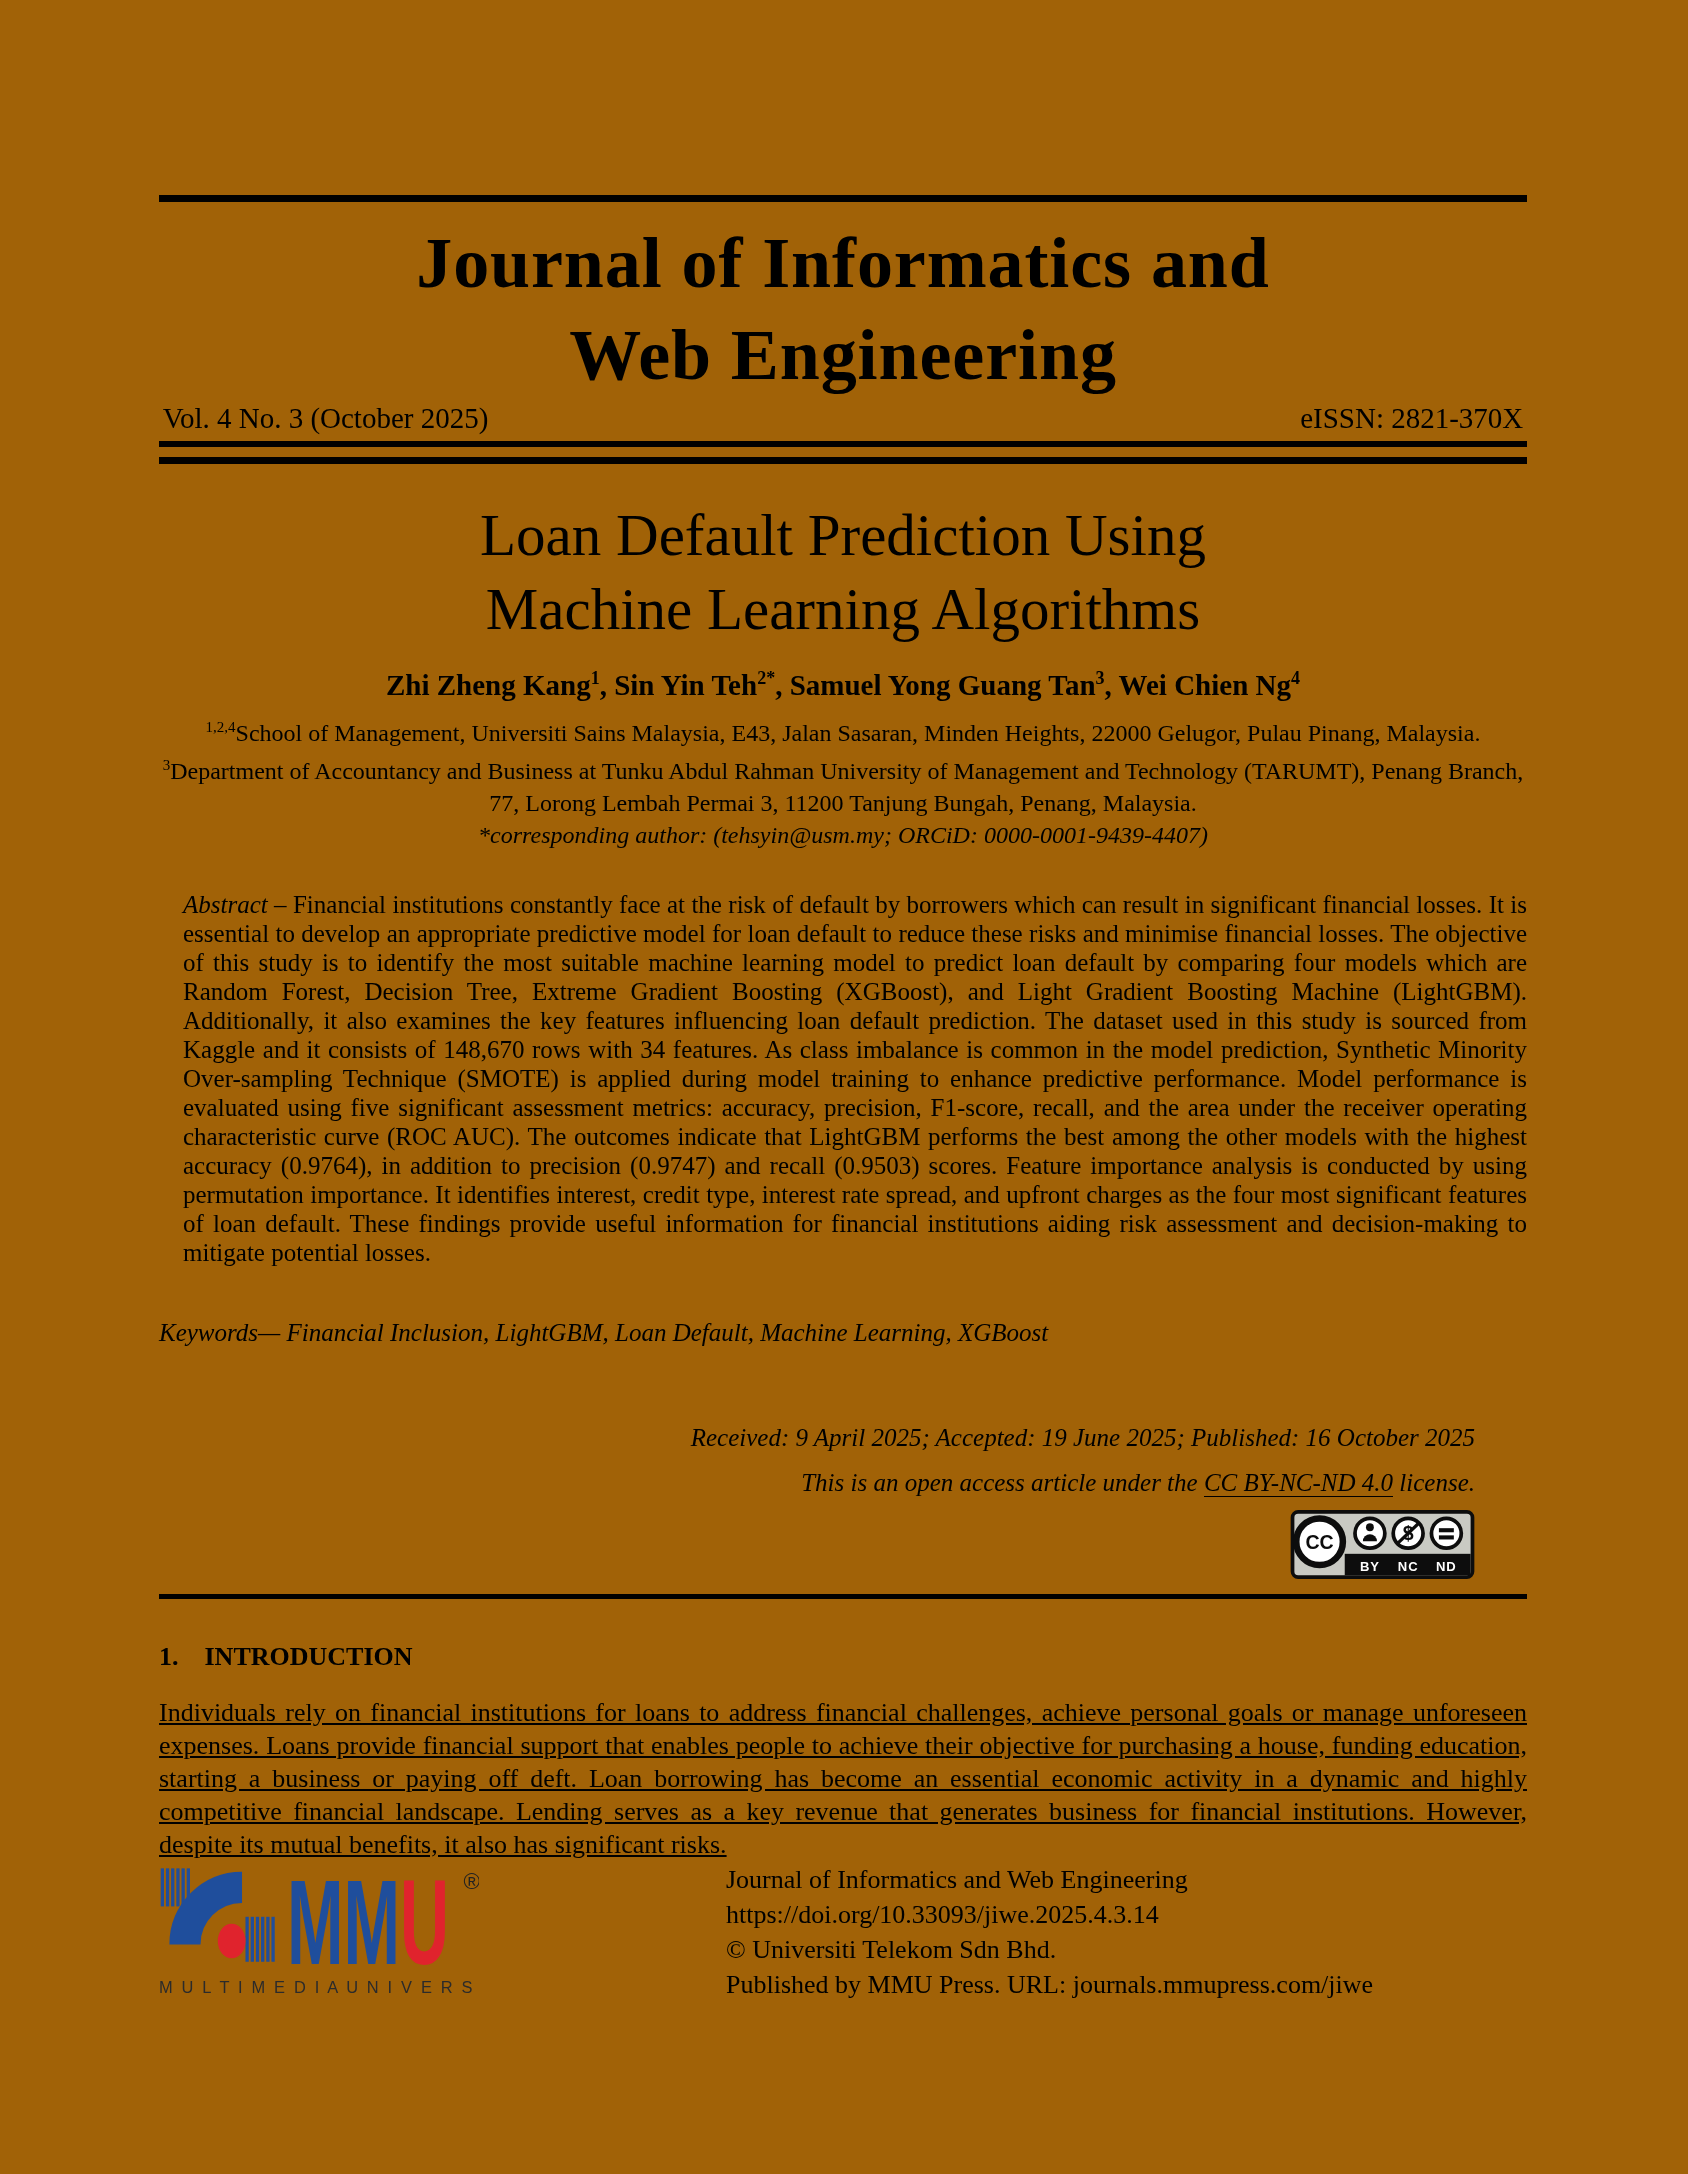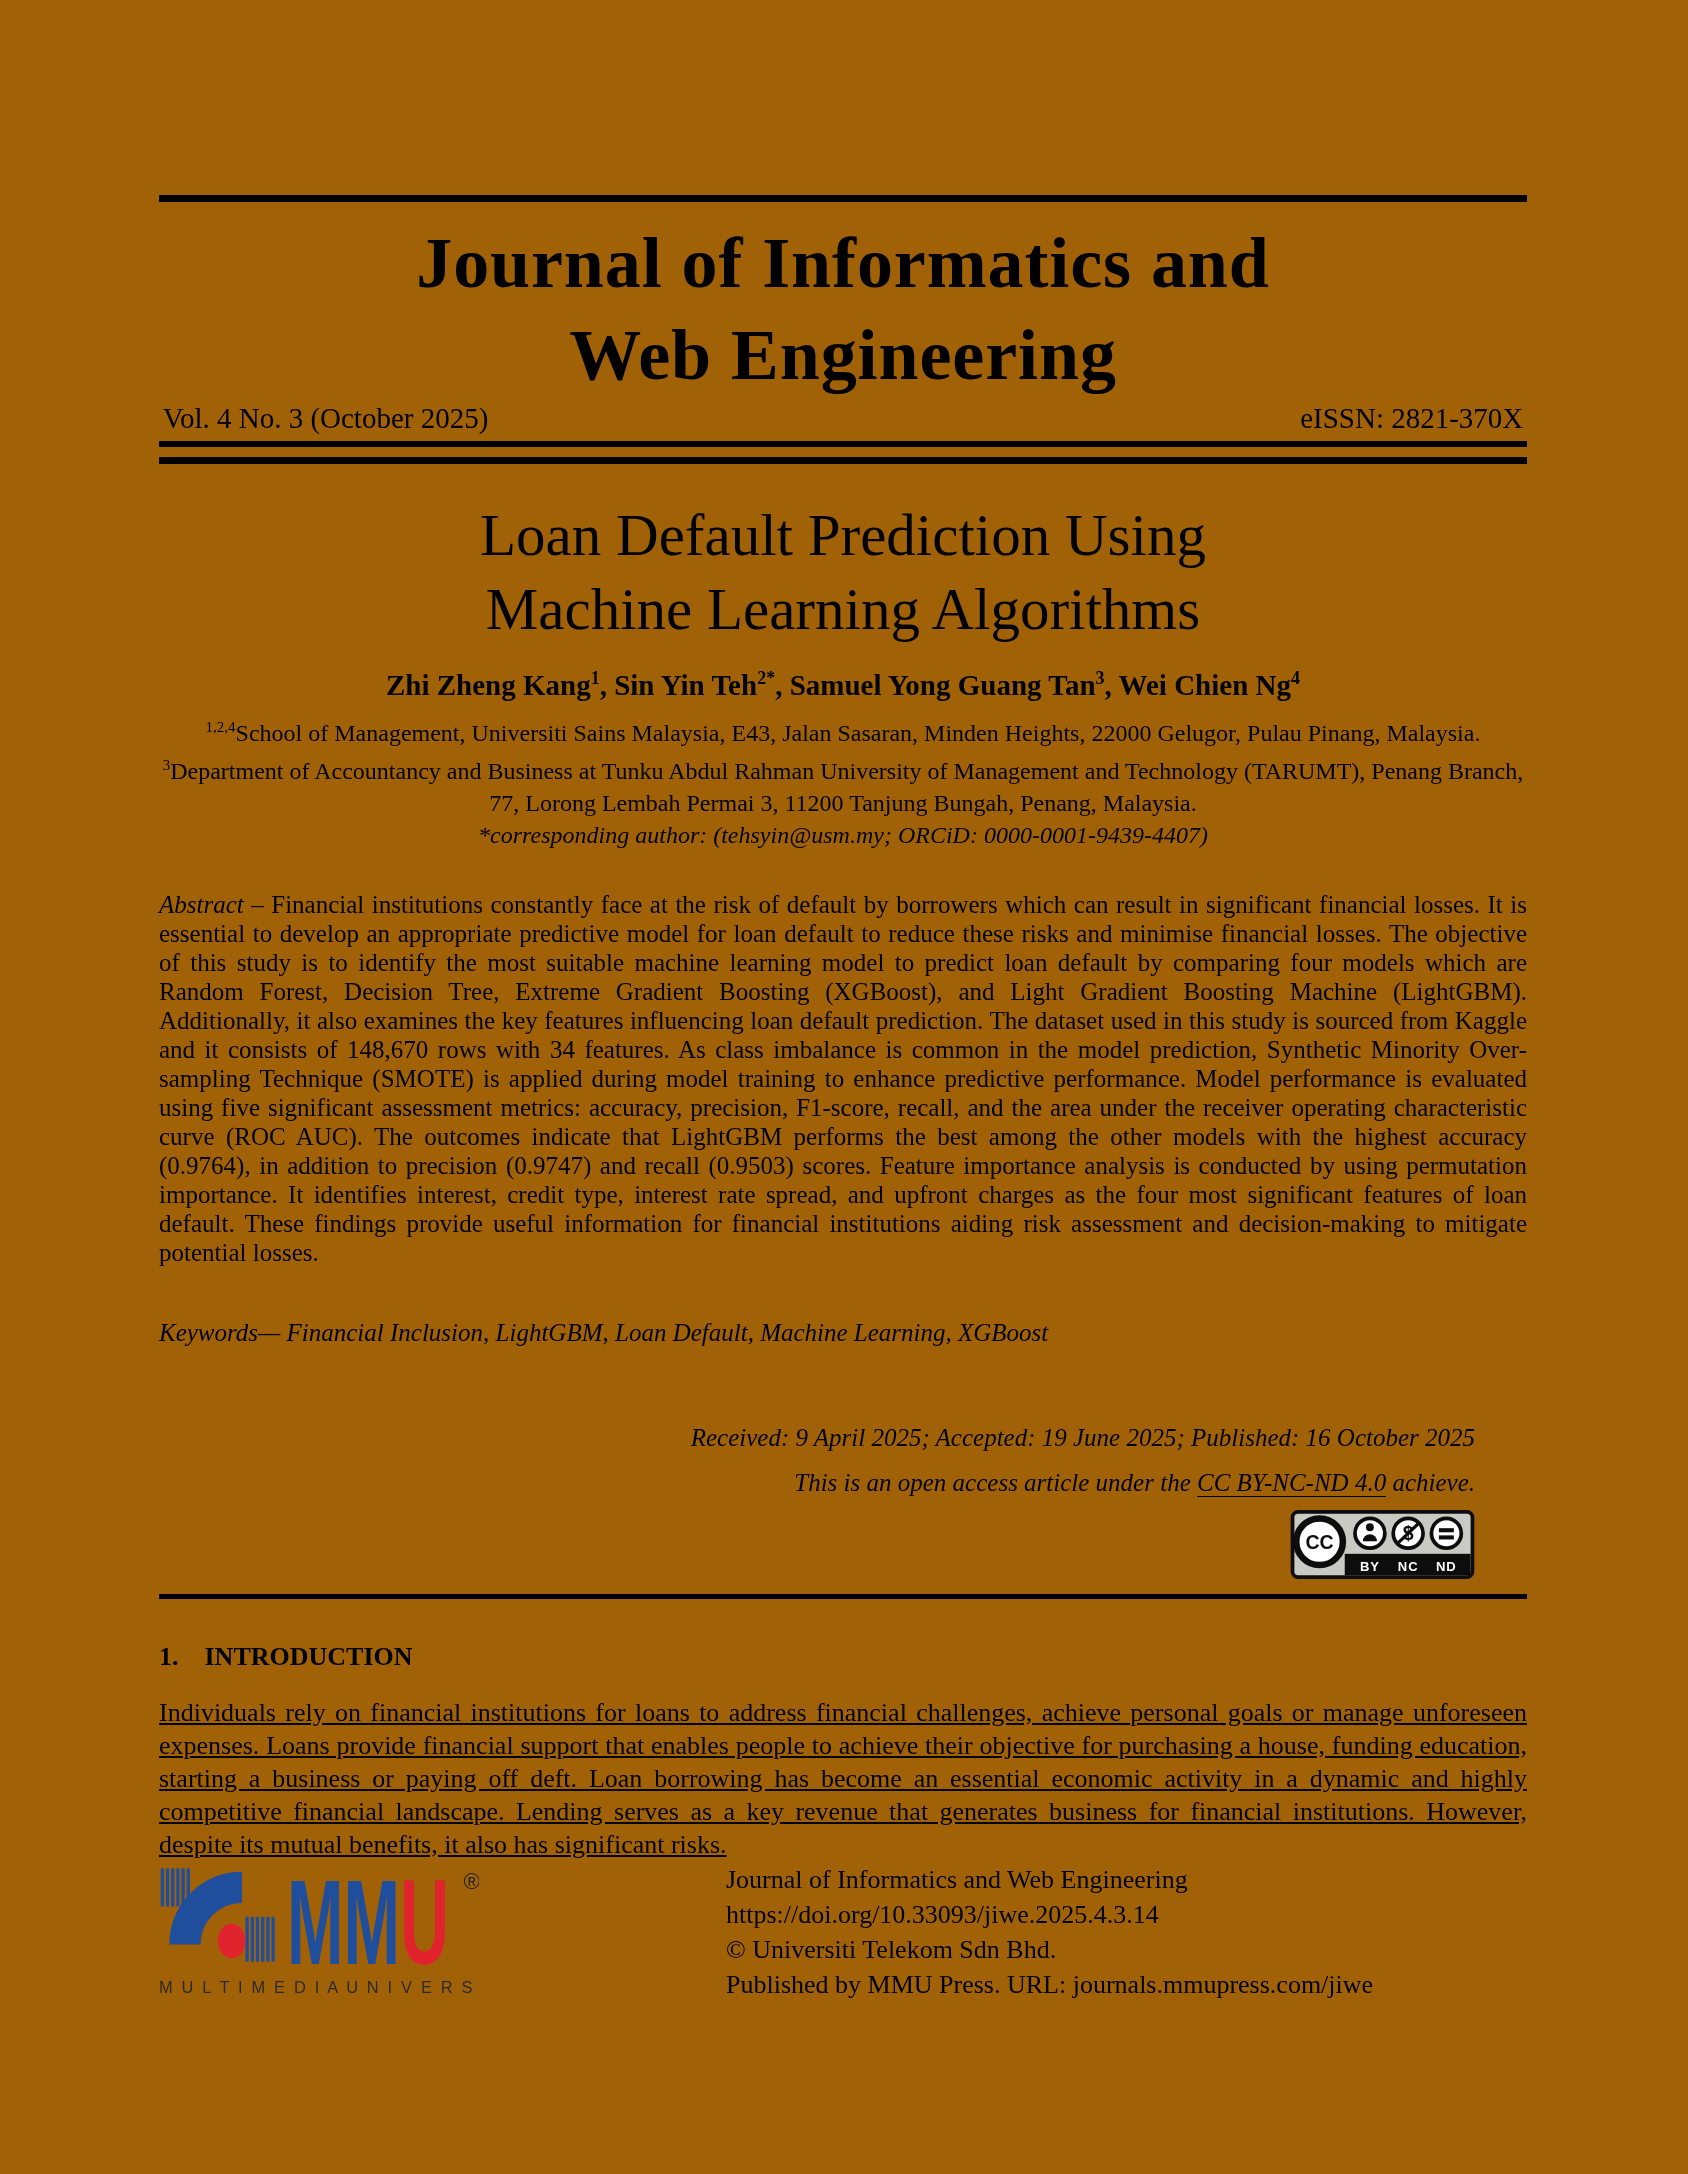--- a/index.html
+++ b/index.html
@@ -30,21 +30,21 @@
   .authors{
     text-align:center;font-size:29px;font-weight:bold;margin-top:22.5px;
   }
   .authors sup{font-size:18px;}
   .affiliations{
     text-align:center;font-size:24px;line-height:32px;margin-top:9.4px;
   }
   .affiliations sup{font-size:15px;}
   .corresponding{font-style:italic;}
   .abstract{
-    text-align:justify;font-size:25px;line-height:29px;margin-top:39px;
+    text-align:justify;font-size:25px;line-height:29px;margin-top:39px;margin-left:24px;
   }
   .abstract .abstract-label{font-style:italic;}
   .keywords{font-style:italic;font-size:25px;margin-top:52px;}
   .dates-line{
     text-align:right;font-style:italic;font-size:25px;margin-top:77px;padding-right:52px;
   }
   .license-line{
     text-align:right;font-style:italic;font-size:25px;margin-top:17px;padding-right:52px;
   }
   .u{border-bottom:1.9px solid #000;}
@@ -98,21 +98,21 @@
 
     <div class="abstract">
       <span class="abstract-label">Abstract</span><span> – Financial institutions constantly face at the risk of default by borrowers which can result in significant financial losses. It is essential to develop an appropriate predictive model for loan default to reduce these risks and minimise financial losses. The objective of this study is to identify the most suitable machine learning model to predict loan default by comparing four models which are Random Forest, Decision Tree, Extreme Gradient Boosting (XGBoost), and Light Gradient Boosting Machine (LightGBM). Additionally, it also examines the key features influencing loan default prediction. The dataset used in this study is sourced from Kaggle and it consists of 148,670 rows with 34 features. As class imbalance is common in the model prediction, Synthetic Minority Over-sampling Technique (SMOTE) is applied during model training to enhance predictive performance. Model performance is evaluated using five significant assessment metrics: accuracy, precision, F1-score, recall, and the area under the receiver operating characteristic curve (ROC AUC). The outcomes indicate that LightGBM performs the best among the other models with the highest accuracy (0.9764), in addition to precision (0.9747) and recall (0.9503) scores. Feature importance analysis is conducted by using permutation importance. It identifies interest, credit type, interest rate spread, and upfront charges as the four most significant features of loan default. These findings provide useful information for financial institutions aiding risk assessment and decision-making to mitigate potential losses.</span>
     </div>
 
     <div class="keywords">Keywords— Financial Inclusion, LightGBM, Loan Default, Machine Learning, XGBoost</div>
 
     <div class="dates-line">Received: 9 April 2025; Accepted: 19 June 2025; Published: 16 October 2025</div>
 
     <div class="license-line">
-      <span>This is an open access article under the </span><a href="#" class="u">CC BY-NC-ND 4.0</a><span> achieve.</span>
+      <span>This is an open access article under the </span><a href="#" class="u">CC BY-NC-ND 4.0</a><span> license.</span>
     </div>
 
     <div class="badge-row">
       <svg width="185" height="69" viewBox="0 0 197 74">
         <rect x="2" y="2" width="193" height="70" rx="6" fill="#c9cac3" stroke="#0d0d0d" stroke-width="4"></rect>
         <rect x="58" y="47" width="135" height="23" fill="#0d0d0d"></rect>
         <circle cx="31" cy="34" r="25" fill="#ffffff" stroke="#0d0d0d" stroke-width="7"></circle>
         <text x="31" y="42" font-size="21" font-weight="bold" text-anchor="middle" fill="#0d0d0d" font-family="Liberation Sans, sans-serif">CC</text>
         <g>
           <circle cx="85" cy="25" r="16" fill="#ffffff" stroke="#0d0d0d" stroke-width="4"></circle>

